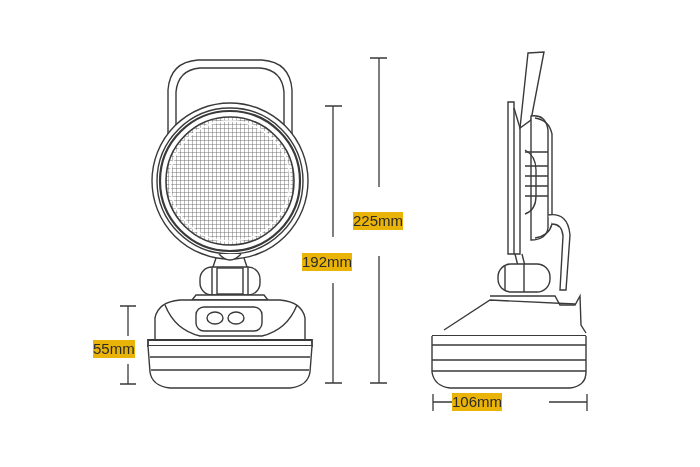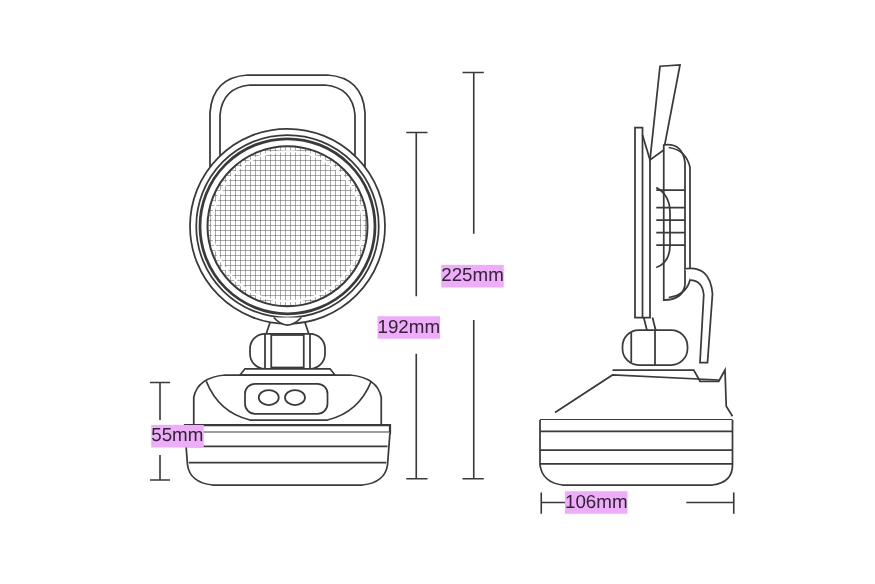--- a/index.html
+++ b/index.html
@@ -1,18 +1,18 @@
 <!DOCTYPE html>
 <html><head>
 <meta charset="utf-8">
 <style>
   html, body { margin: 0; padding: 0; background: #ffffff; }
   .canvas { position: relative; width: 700px; height: 467px; background: #ffffff; overflow: hidden; }
   svg { position: absolute; left: 0; top: 0; }
-  .label { position: absolute; font-family: "Liberation Sans", sans-serif; font-size: 15px; color: #2b2b2b; background: #f0abfc; line-height: 18px; white-space: nowrap; }
+  .label { position: absolute; font-family: "Liberation Sans", sans-serif; font-size: 15px; color: #2b2b2b; background: #eab308; line-height: 18px; white-space: nowrap; }
 </style>
 </head>
 <body>
 
 <div class="canvas">
   <svg width="700" height="467" viewBox="0 0 700 467">
     <defs>
       <pattern id="grid" width="4" height="4" patternUnits="userSpaceOnUse">
         <rect width="4" height="4" fill="#ffffff"></rect>
         <path d="M0 0 H4 M0 0 V4" stroke="#555" stroke-width="0.8"></path>
@@ -83,17 +83,17 @@
       <path d="M325 106 L342 106 M333 106 L333 237 M333 283 L333 383 M325 383 L342 383"></path>
     </g>
     <g stroke="#3a3a3a" stroke-width="1.3">
       <path d="M370 58 L387 58 M379 58 L379 187 M379 256 L379 383 M370 383 L387 383"></path>
     </g>
     <g stroke="#3a3a3a" stroke-width="1.3">
       <path d="M433 394 L433 411 M433 402 L472 402 M549 402 L587 402 M587 394 L587 411"></path>
     </g>
   </svg>
 
-  <div class="label" style="left:93px; top:340px;margin-left:28px;">55mm</div>
+  <div class="label" style="left:93px; top:340px;">55mm</div>
   <div class="label" style="left:302px; top:253px;">192mm</div>
   <div class="label" style="left:353px; top:212px;">225mm</div>
   <div class="label" style="left:452px; top:393px;">106mm</div>
 </div>
 
 </body></html>

